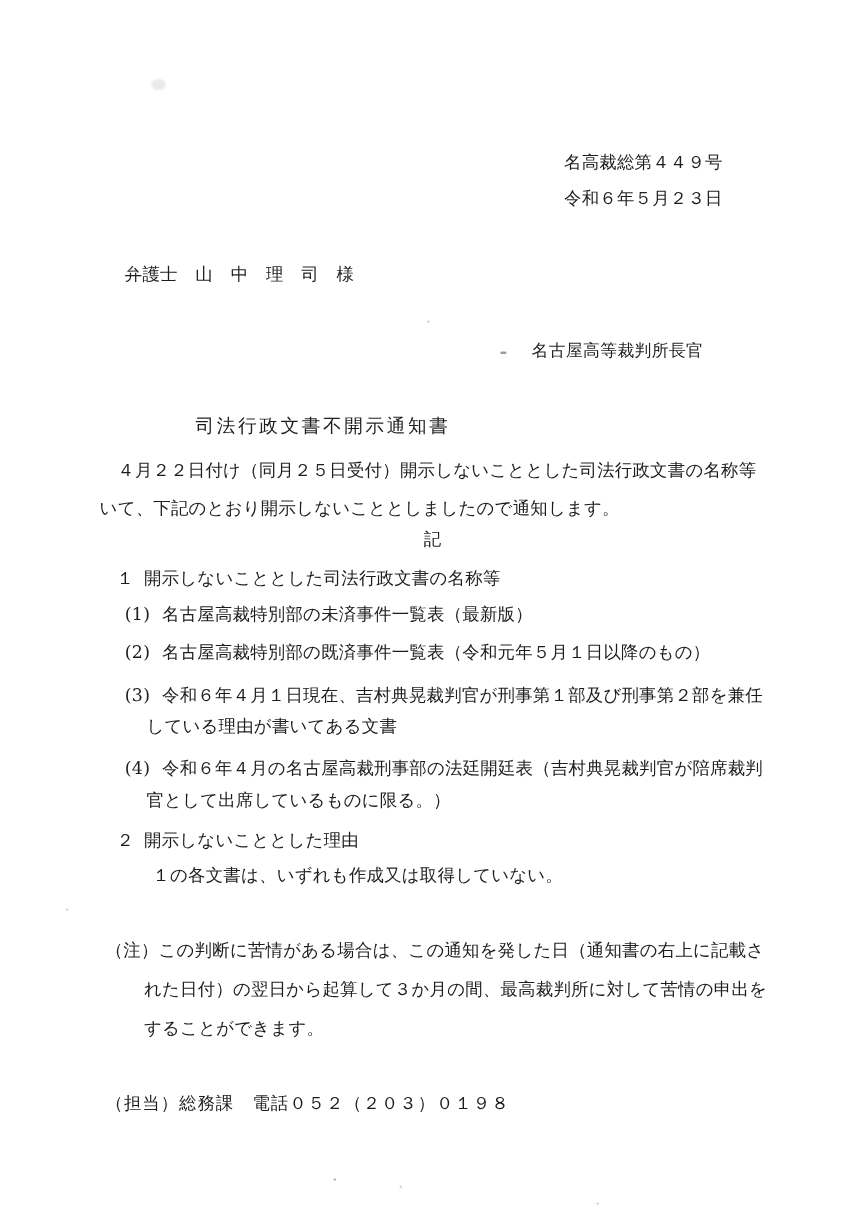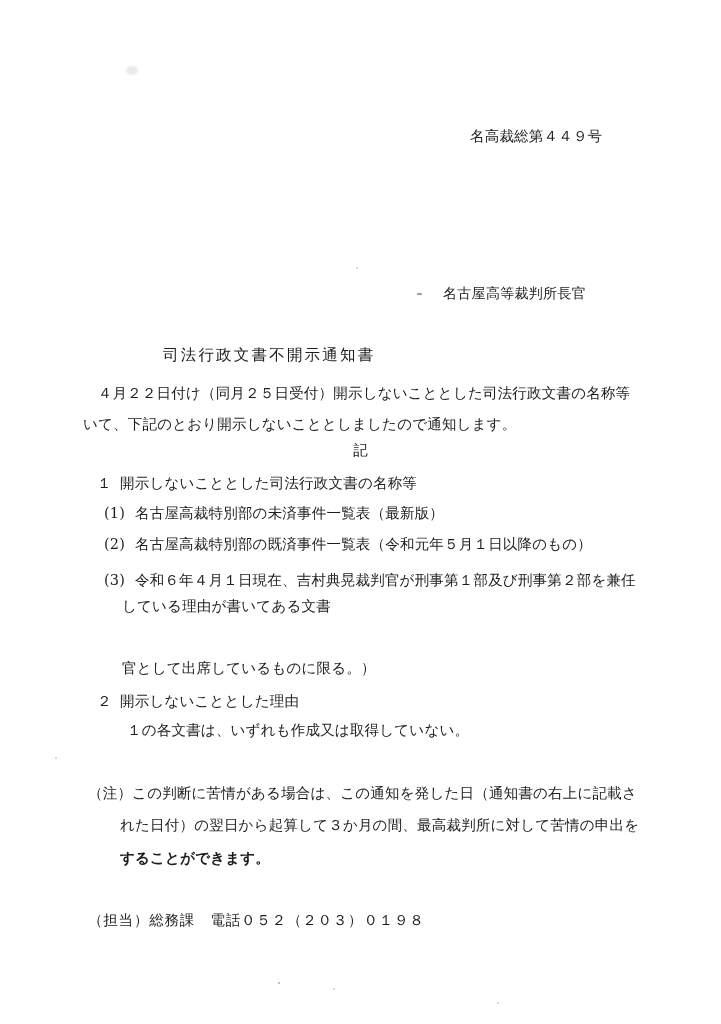--- a/index.html
+++ b/index.html
@@ -85,44 +85,47 @@
 
   <div class="artifact smudge" style="left:126px; top:66px;"></div>
   <div class="artifact dash" style="left:417px; top:293px;"></div>
   <div class="artifact speck-light" style="left:356px; top:267px;"></div>
   <div class="artifact speck-light" style="left:55px; top:757px;"></div>
   <div class="artifact speck" style="left:278px; top:982px;"></div>
   <div class="artifact speck-light" style="left:333px; top:988px;"></div>
   <div class="artifact speck-light" style="left:497px; top:1002px;"></div>
 
   <div class="ln" style="top:120px; left:470px;">名高裁総第４４９号</div>
+  <div class="ln" style="top:150px; left:470px;">令和６年５月２３日</div>
 
+  <div class="ln" style="top:213px; left:104px;">弁護士　山　中　理　司　様</div>
 
   <div class="ln sender" style="top:277px; left:443px;">名古屋高等裁判所長官</div>
 
   <div class="ln doc-title" style="top:339px; left:163px;">司法行政文書不開示通知書</div>
 
   <div class="ln" style="top:377px; left:83px;">　４月２２日付け（同月２５日受付）開示しないこととした司法行政文書の名称等</div>
   <div class="ln" style="top:408px; left:83px;">いて、下記のとおり開示しないこととしましたので通知します。</div>
 
   <div class="ln ki" style="top:434px;">記</div>
 
   <div class="ln" style="top:467px; left:97px;"><span class="snum">１</span><span>開示しないこととした司法行政文書の名称等</span></div>
 
   <div class="ln" style="top:497px; left:104px;"><span class="inum">(1)</span><span>名古屋高裁特別部の未済事件一覧表（最新版）</span></div>
 
   <div class="ln" style="top:528px; left:104px;"><span class="inum">(2)</span><span>名古屋高裁特別部の既済事件一覧表（令和元年５月１日以降のもの）</span></div>
 
   <div class="ln" style="top:543px; left:104px;margin-top:21px;"><span class="inum">(3)</span><span>令和６年４月１日現在、吉村典晃裁判官が刑事第１部及び刑事第２部を兼任</span></div>
   <div class="ln" style="top:590px; left:122px;">している理由が書いてある文書</div>
 
+  <div class="ln" style="top:625px; left:104px;"><span class="inum">(4)</span><span>令和６年４月の名古屋高裁刑事部の法廷開廷表（吉村典晃裁判官が陪席裁判</span></div>
   <div class="ln" style="top:652px; left:122px;">官として出席しているものに限る。）</div>
 
   <div class="ln" style="top:685px; left:97px;"><span class="snum">２</span><span>開示しないこととした理由</span></div>
   <div class="ln" style="top:714px; left:127px;">１の各文書は、いずれも作成又は取得していない。</div>
 
   <div class="ln" style="top:777px; left:88px;">（注）この判断に苦情がある場合は、この通知を発した日（通知書の右上に記載さ</div>
   <div class="ln" style="top:809px; left:120px;text-align:center;">れた日付）の翌日から起算して３か月の間、最高裁判所に対して苦情の申出を</div>
-  <div class="ln" style="top:842px; left:120px;font-weight:bold;">することができます。</div>
+  <div class="ln" style="top:842px; left:120px;">することができます。</div>
 
   <div class="ln contact" style="top:904px; left:88px;">（担当）総務課　電話０５２（２０３）０１９８</div>
 
 </div>
 
 </body></html>

